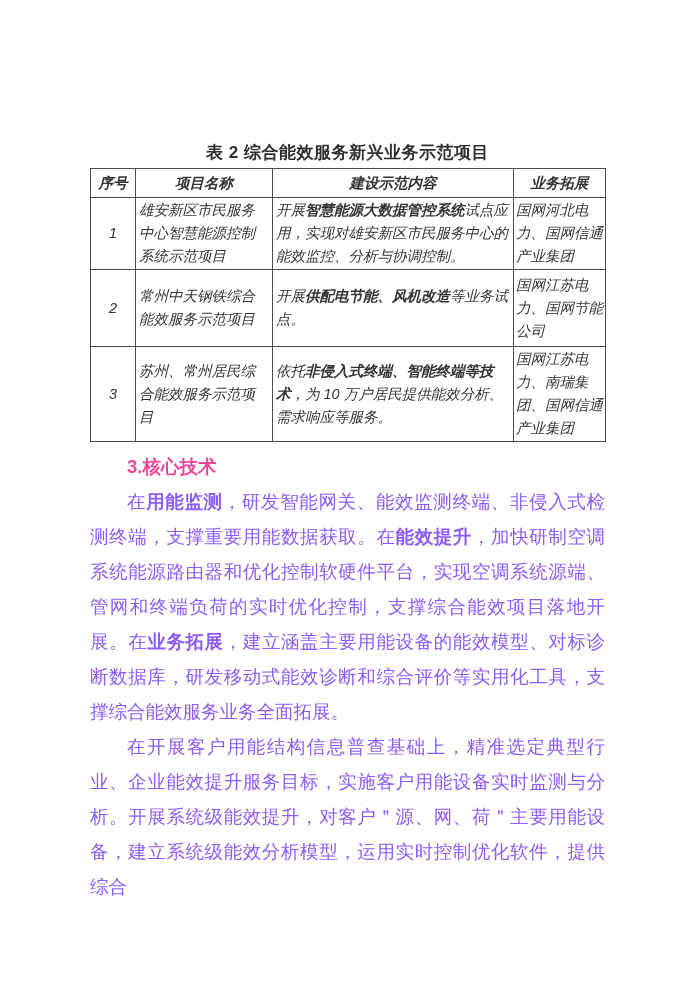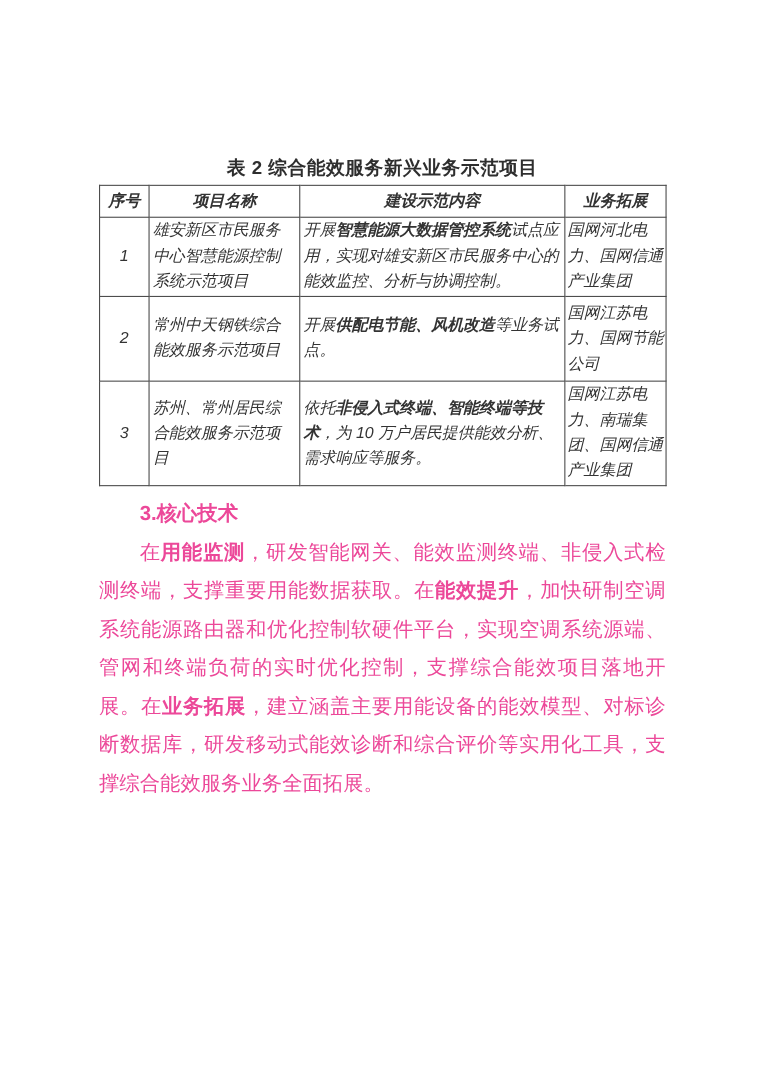--- a/index.html
+++ b/index.html
@@ -30,21 +30,21 @@
   td.c-no{text-align:center;}
   td.c-unit{padding:1px 2px;}
   .b{font-weight:bold;}
   .sec-heading{
     font-size:18.5px;font-weight:bold;line-height:35px;
     padding-left:37px;margin-top:7px;color:#ec4899;
   }
   p.body-p{
     font-size:18.5px;line-height:35px;margin:0;
     text-align:justify;text-justify:inter-ideograph;
-    text-indent:37px;color:#ec4899;
+    text-indent:37px;color:#8b5cf6;
   }
 </style>
 </head>
 <body>
 
 <div class="page">
   <div class="content">
 
     <div class="doc-title">表 2 综合能效服务新兴业务示范项目</div>
 
@@ -81,15 +81,16 @@
           <td class="c-name">苏州、常州居民综合能效服务示范项目</td>
           <td class="c-content"><span>依托</span><span class="b">非侵入式终端、智能终端等技术</span><span>，为 10 万户居民提供能效分析、需求响应等服务。</span></td>
           <td class="c-unit">国网江苏电力、南瑞集团、国网信通产业集团</td>
         </tr>
       </tbody>
     </table>
 
     <div class="sec-heading">3.核心技术</div>
     <p class="body-p"><span>在</span><span class="b">用能监测</span><span>，研发智能网关、能效监测终端、非侵入式检测终端，支撑重要用能数据获取。在</span><span class="b">能效提升</span><span>，加快研制空调系统能源路由器和优化控制软硬件平台，实现空调系统源端、管网和终端负荷的实时优化控制，支撑综合能效项目落地开展。在</span><span class="b">业务拓展</span><span>，建立涵盖主要用能设备的能效模型、对标诊断数据库，研发移动式能效诊断和综合评价等实用化工具，支撑综合能效服务业务全面拓展。</span></p>
 
+    <p class="body-p"><span>在开展客户用能结构信息普查基础上，精准选定典型行业、企业能效提升服务目标，实施客户用能设备实时监测与分析。开展系统级能效提升，对客户＂源、网、荷＂主要用能设备，建立系统级能效分析模型，运用实时控制优化软件，提供综合</span></p>
 
   </div>
 </div>
 
 </body></html>

